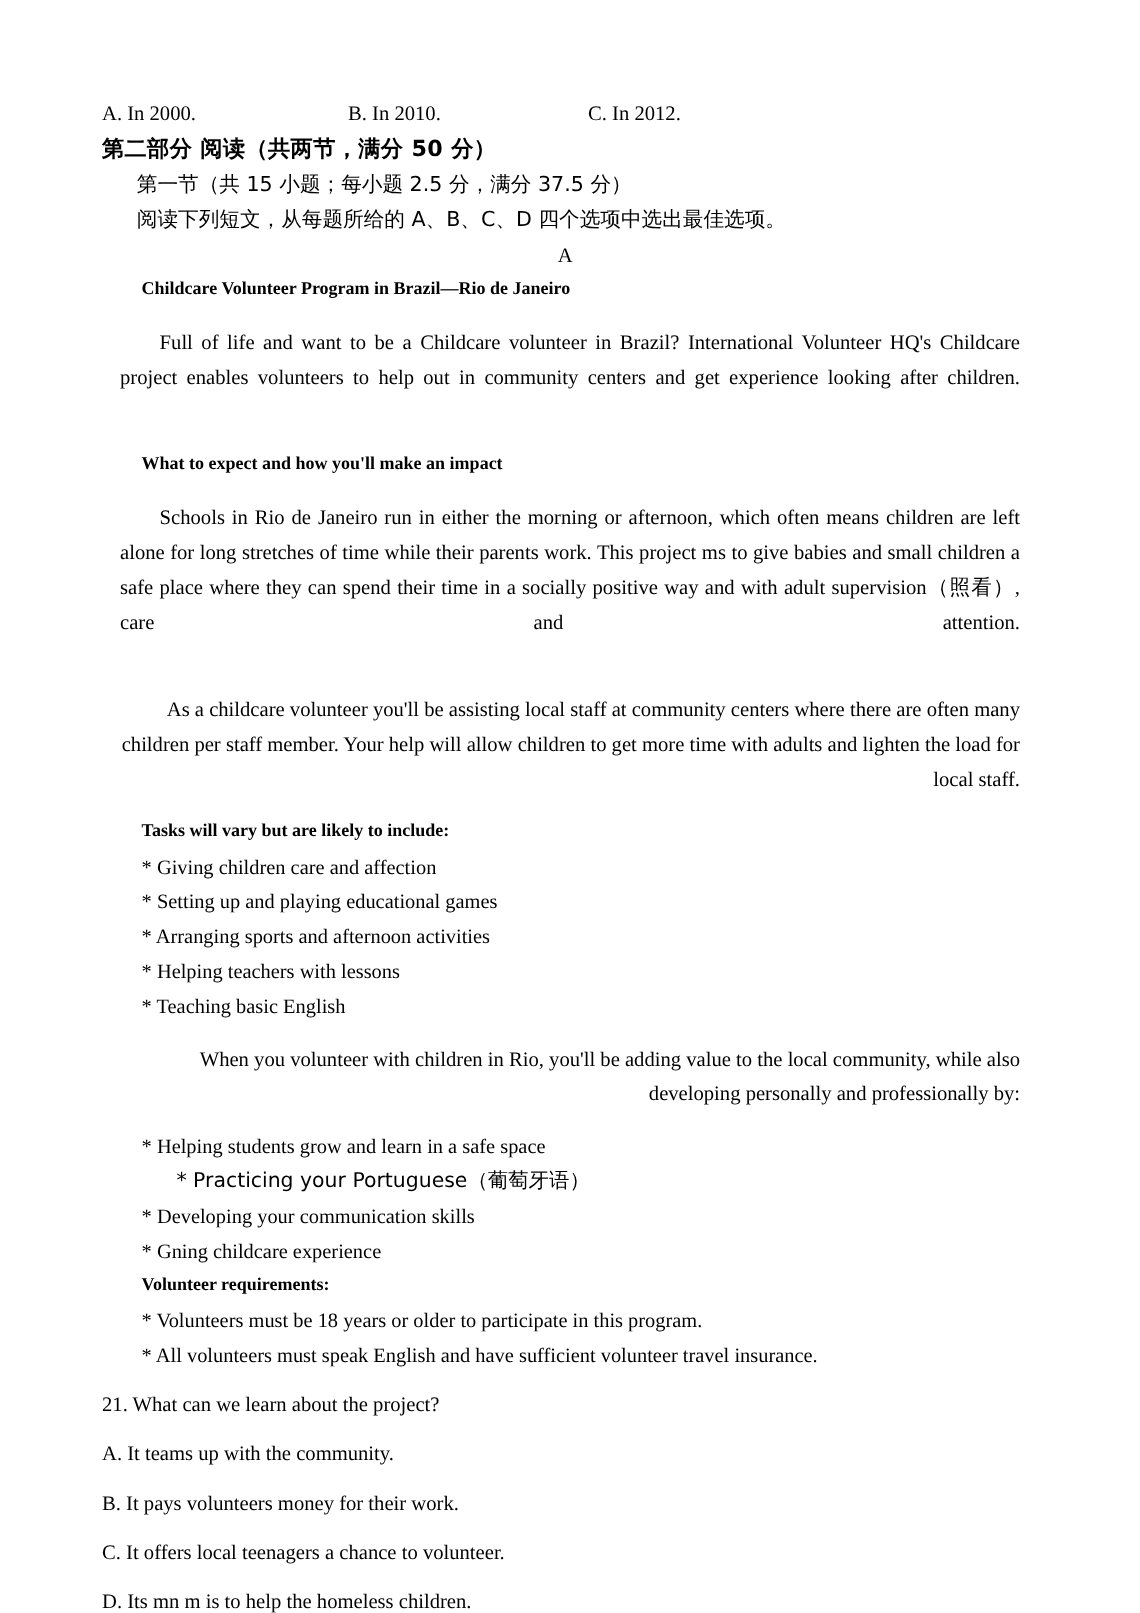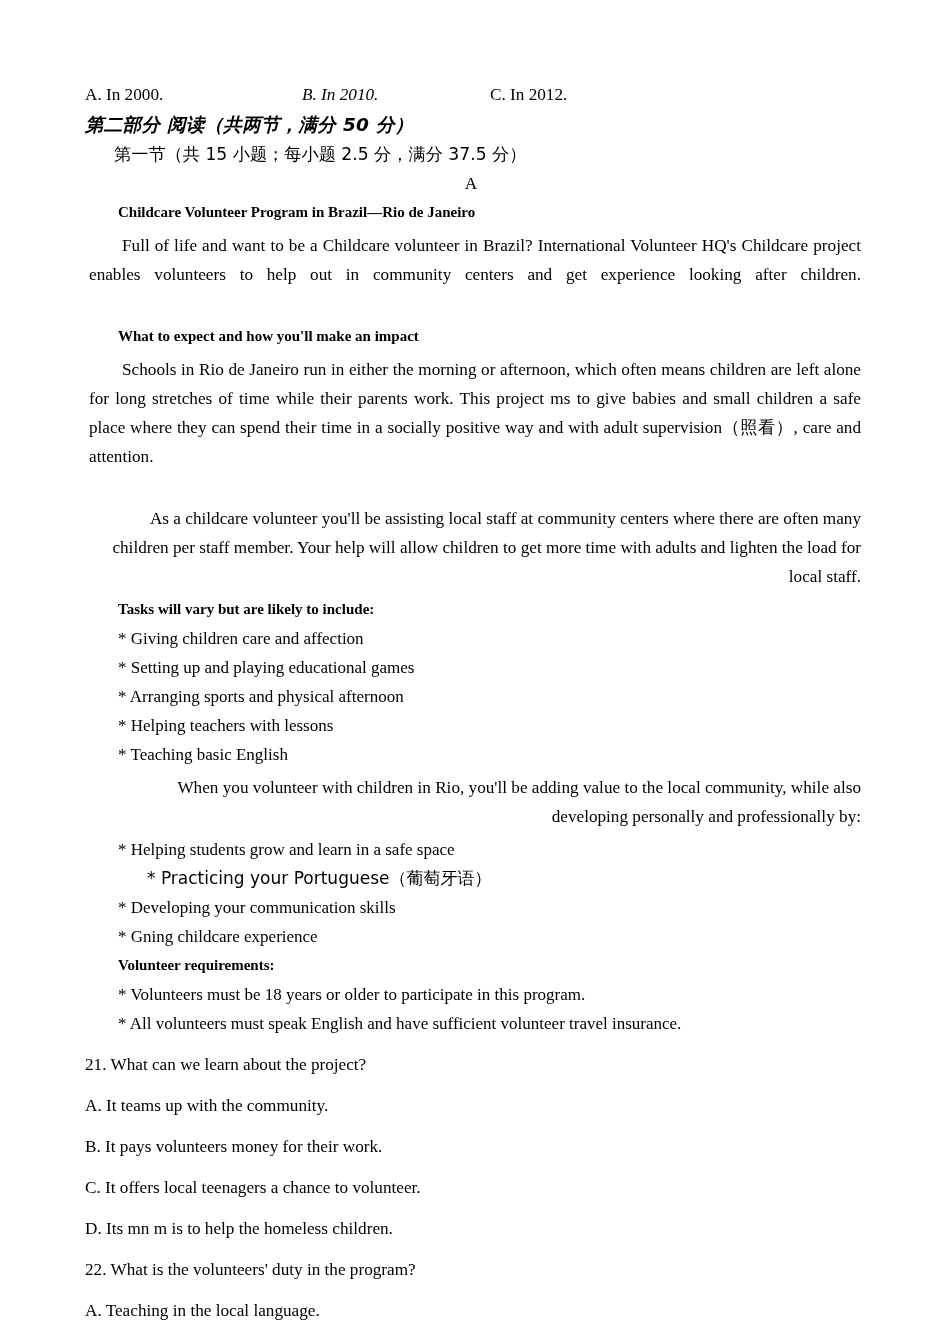--- a/index.html
+++ b/index.html
@@ -23,21 +23,21 @@
     background: #ffffff;
   }
   .col {
     width: 780px;
   }
   .para {
     font-size: 17.2px;
     line-height: 29px;
     text-align: justify;
     text-justify: inter-word;
-    margin: 4px;
+    margin: 15px;
   }
   .para.indent {
     text-indent: 33px;
   }
   
   .para::after {
     content: "";
     display: inline-block;
     width: 100%;
   }
@@ -46,41 +46,40 @@
   }
   .para.nojust::after { content: none; }
 
   .heading-cn {
     font-family: "DejaVu Sans", "Liberation Sans", sans-serif;
     font-weight: bold;
     font-size: 18.5px;
     line-height: 31px;
     letter-spacing: 0.3px;
     white-space: nowrap;
-    font-style: italic;
   }
   .cn {
     font-family: "DejaVu Sans", "Liberation Serif", serif;
     margin-left: 29px;
   }
   .line-cn {
     font-size: 17.2px;
     line-height: 29px;
     white-space: nowrap;
   }
 
   .opt-row {
     font-size: 17.2px;
     line-height: 29px;
     position: relative;
     height: 29px;
     white-space: nowrap;
   }
   .opt-row span { position: absolute; top: 0; }
-  .opt-b { left: 217px; font-style: italic; }
+  .opt-b { left: 205px; }
   .opt-c { left: 405px; }
 
   .centered-label {
     font-size: 17.2px;
     line-height: 29px;
     text-align: center;
     width: 780px;
     margin-left: -4px;
   }
 
@@ -125,38 +124,39 @@
   <div class="col">
 
     <div class="opt-row">
       <span>A. In 2000.</span>
       <span class="opt-b">B. In 2010.</span>
       <span class="opt-c">C. In 2012.</span>
     </div>
 
     <div class="heading-cn">第二部分 阅读（共两节，满分 50 分）</div>
     <div class="line-cn cn">第一节（共 15 小题；每小题 2.5 分，满分 37.5 分）</div>
+    <div class="line-cn cn">阅读下列短文，从每题所给的 A、B、C、D 四个选项中选出最佳选项。</div>
 
     <div class="centered-label">A</div>
 
     <div class="sub-head">Childcare Volunteer Program in Brazil—Rio de Janeiro</div>
 
     <p class="para indent">Full of life and want to be a Childcare volunteer in Brazil? International Volunteer HQ's Childcare project enables volunteers to help out in community centers and get experience looking after children.</p>
 
     <div class="sub-head">What to expect and how you'll make an impact</div>
 
     <p class="para indent">Schools in Rio de Janeiro run in either the morning or afternoon, which often means children are left alone for long stretches of time while their parents work. This project ms to give babies and small children a safe place where they can spend their time in a socially positive way and with adult supervision（照看）, care and attention.</p>
 
     <p class="para indent nojust">As a childcare volunteer you'll be assisting local staff at community centers where there are often many children per staff member. Your help will allow children to get more time with adults and lighten the load for local staff.</p>
 
     <div class="sub-head">Tasks will vary but are likely to include:</div>
 
     <div class="bullet">* Giving children care and affection</div>
     <div class="bullet">* Setting up and playing educational games</div>
-    <div class="bullet">* Arranging sports and physical afternoon</div>
+    <div class="bullet">* Arranging sports and afternoon activities</div>
     <div class="bullet">* Helping teachers with lessons</div>
     <div class="bullet">* Teaching basic English</div>
 
     <p class="para indent nojust">When you volunteer with children in Rio, you'll be adding value to the local community, while also developing personally and professionally by:</p>
 
     <div class="bullet">* Helping students grow and learn in a safe space</div>
     <div class="bullet cn">* Practicing your Portuguese（葡萄牙语）</div>
     <div class="bullet">* Developing your communication skills</div>
     <div class="bullet">* Gning childcare experience</div>
 

